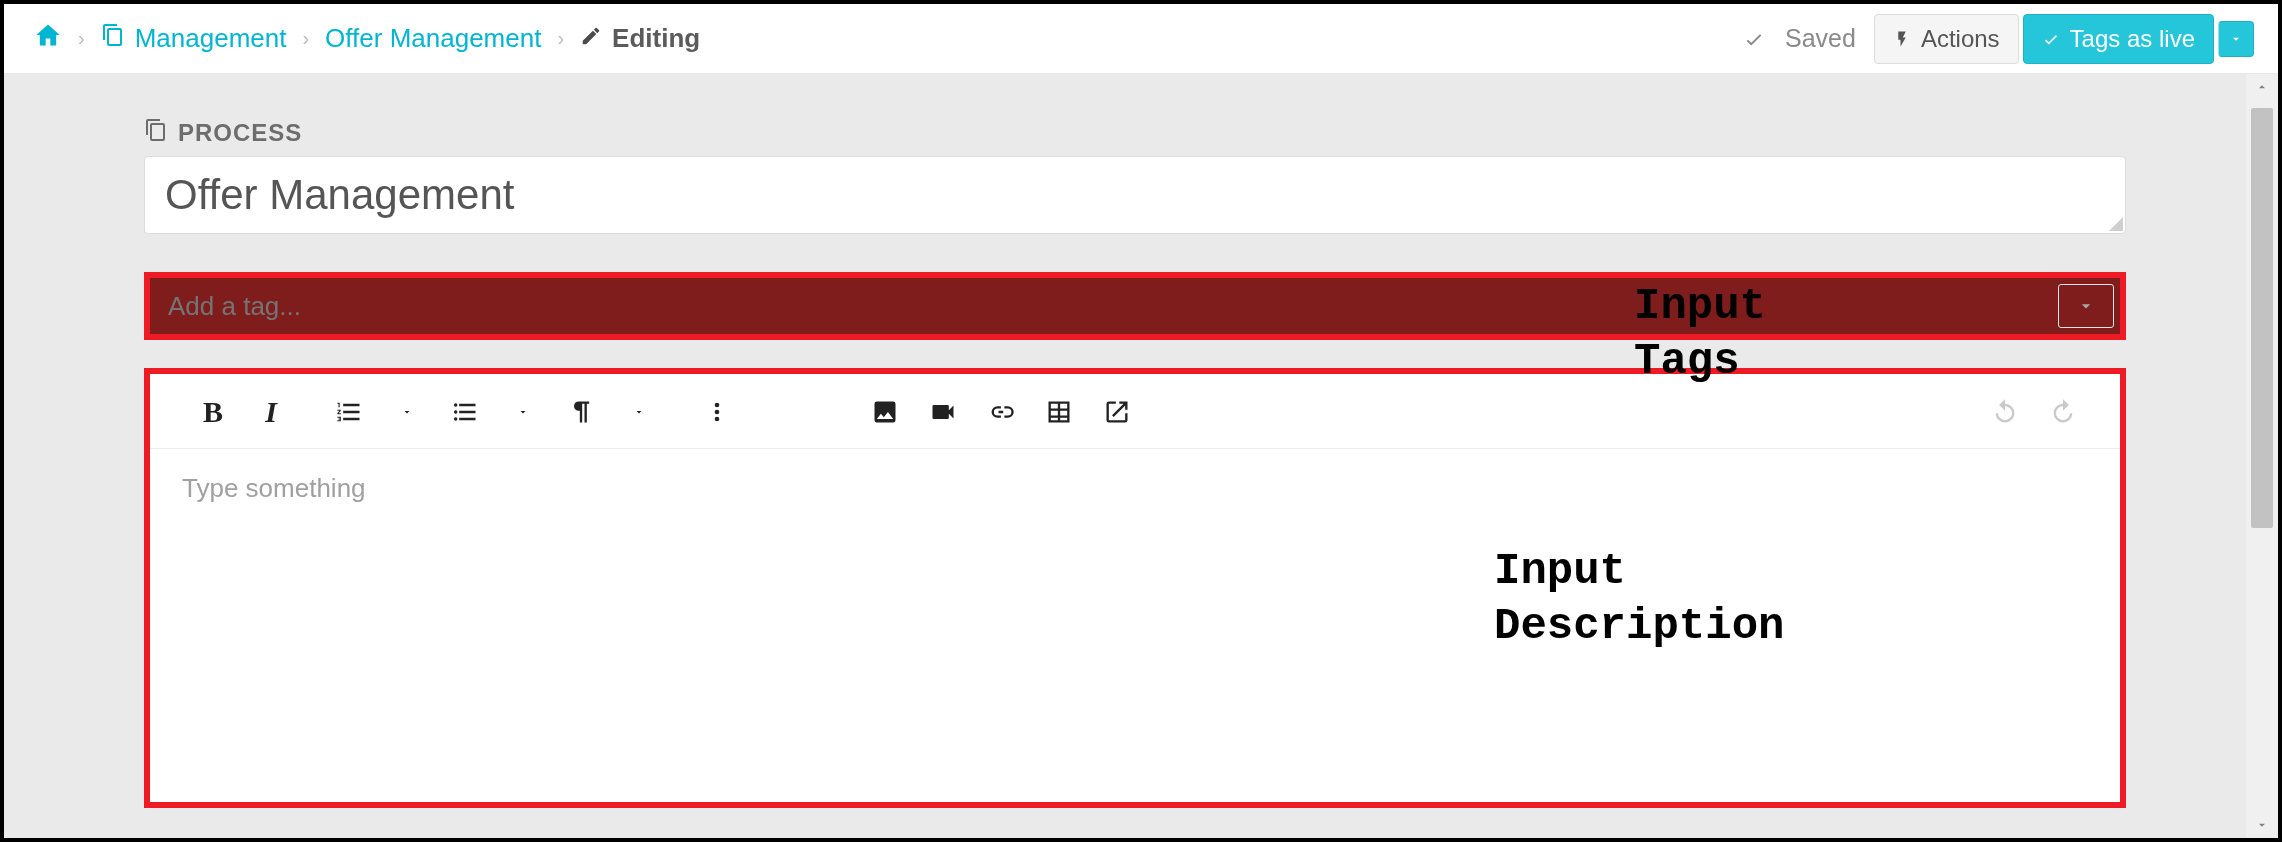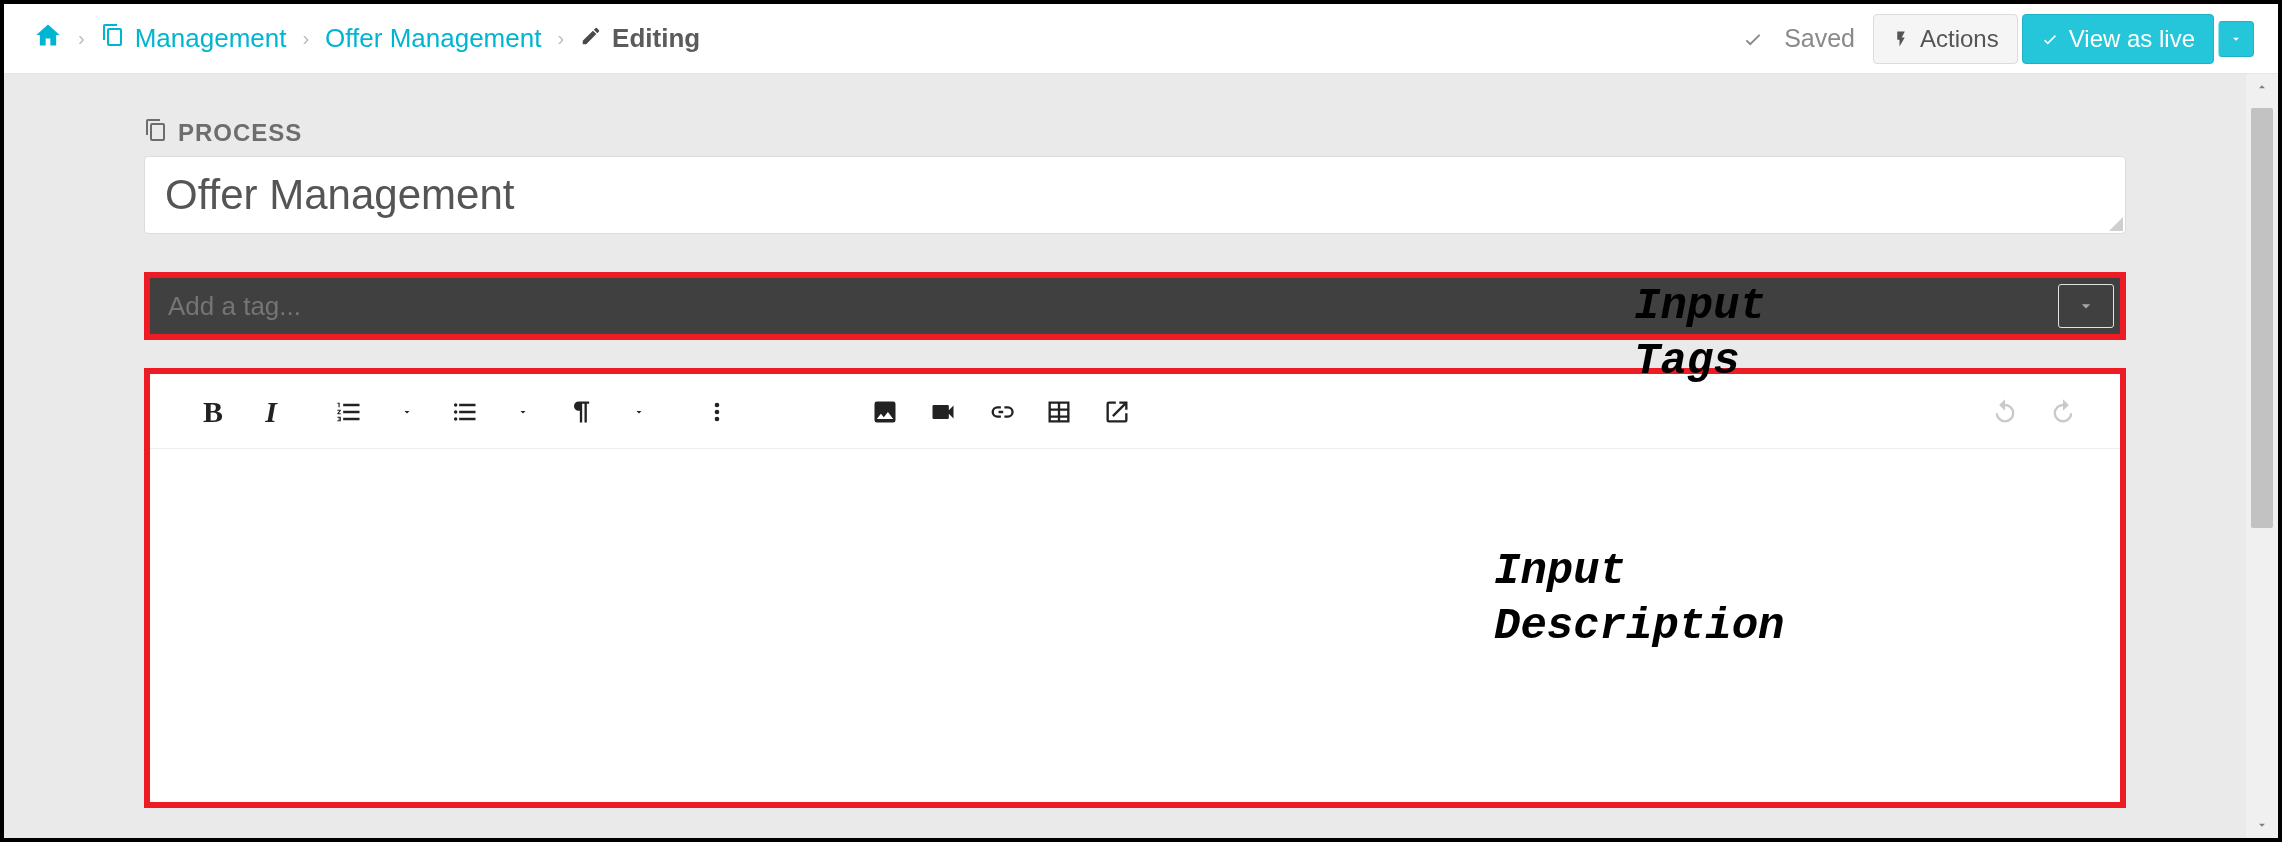--- a/index.html
+++ b/index.html
@@ -177,21 +177,21 @@
       right: 2px;
       bottom: 2px;
       width: 0; height: 0;
       border-left: 14px solid transparent;
       border-bottom: 14px solid #cfcfcf;
     }
 
     .tag-wrapper {
       margin-top: 38px;
       border: 6px solid #ee1b24;
-      background: #404040;
+      background: #7f1d1d;
       display: flex;
       align-items: stretch;
       position: relative;
       height: 68px;
     }
     .tag-input {
       flex: 1;
       border: none;
       outline: none;
       font-size: 26px;
@@ -264,21 +264,20 @@
 
     
     .callout {
       position: absolute;
       font-family: "Courier New", monospace;
       font-weight: 700;
       font-size: 44px;
       color: #000;
       line-height: 1.25;
       pointer-events: none;
-      font-style: italic;
     }
   </style>
 </head>
 <body>
 
 <div class="topbar">
   <div class="breadcrumb">
     <span class="icon-home">
       <svg viewBox="0 0 24 24">
           <path d="M12 3l10 9h-3v9h-5v-6H10v6H5v-9H2l10-9z"></path>
@@ -318,21 +317,21 @@
     <button class="btn">
       <svg viewBox="0 0 24 24">
           <path d="M7 2v11h3v9l7-12h-4l4-8z"></path>
         </svg>
       <span>Actions</span>
     </button>
     <button class="btn btn-primary">
       <svg viewBox="0 0 24 24">
           <path d="M9 16.2l-3.5-3.5L4 14.2 9 19.2 20 8.2l-1.5-1.5z"></path>
         </svg>
-      <span>View as live</span>
+      <span>Tags as live</span>
     </button>
     <span class="btn-caret">
       <svg viewBox="0 0 24 24">
           <path d="M7 10l5 5 5-5z"></path>
         </svg>
     </span>
   </div>
 </div>
 
 <div class="content-viewport">
@@ -437,20 +436,23 @@
         <span class="tbtn disabled">
           <svg viewBox="0 0 24 24">
               <path d="M12 5V1L7 6l5 5V7a6 6 0 1 1-6 6H4a8 8 0 1 0 8-8z"></path>
             </svg>
         </span>
         <span class="tbtn disabled">
           <svg viewBox="0 0 24 24">
               <path d="M12 5V1l5 5-5 5V7a6 6 0 1 0 6 6h2a8 8 0 1 1-8-8z"></path>
             </svg>
         </span>
+      </div>
+      <div class="editor-body">
+        <textarea class="editor-area" placeholder="Type something" style=""></textarea>
       </div>
     </div>
 
   </div>
 </div>
 
 <div class="scrollbar">
   <div class="arrow-up">
     <svg viewBox="0 0 24 24">
         <path d="M7 14l5-5 5 5z"></path>

